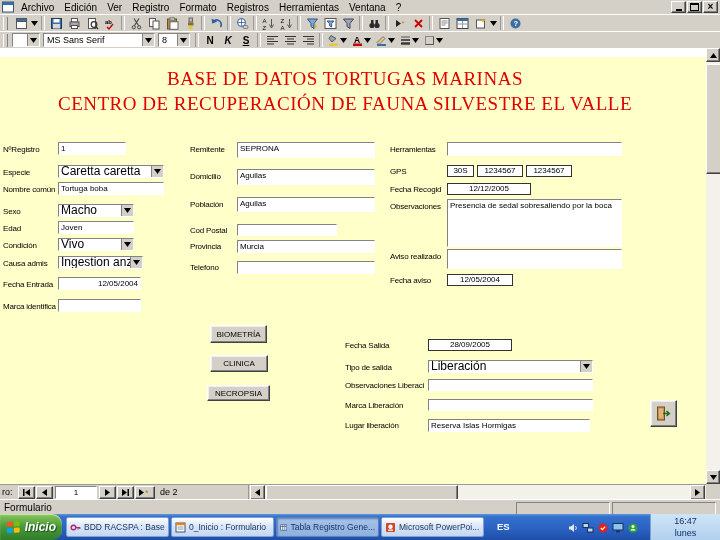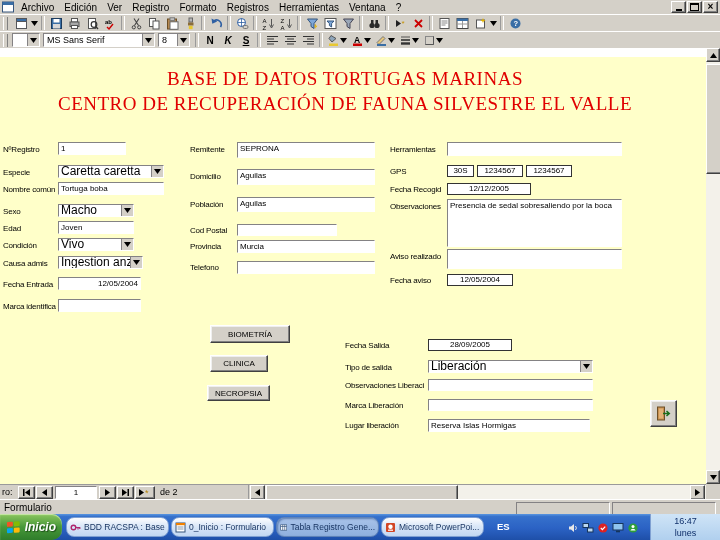--- a/index.html
+++ b/index.html
@@ -44,21 +44,21 @@
   .hsb-track{position:absolute;top:0;height:15px;background:#F3F1EA}
   .corner{position:absolute;left:706px;top:484px;width:14px;height:15px;background:#D4D0C8}
   
   .statusbar{position:absolute;left:0;top:499px;width:720px;height:15px;background:#D4D0C8;border-top:1px solid #fff;box-sizing:border-box}
   .stext{position:absolute;left:4px;top:1px;font-size:10px;line-height:13px}
   .scell{position:absolute;top:2px;height:11px;border:1px solid;border-color:#848284 #fff #fff #848284}
   
   .taskbar{position:absolute;left:0;top:514px;width:720px;height:26px;background:linear-gradient(180deg,#5A96E0 0%,#3671CC 10%,#2B62C4 55%,#1E4FA8 100%)}
   .startbtn{position:absolute;left:0;top:0;height:26px;width:62px;border-radius:0 10px 10px 0;background:linear-gradient(180deg,#8CC65F 0%,#479839 50%,#2F7D2B 100%);display:flex;align-items:center;gap:4px;padding:0 6px;box-sizing:border-box;border:none;box-shadow:inset 0 1px 1px #c8e8a8}
   .startbtn span{color:#fff;font-style:italic;font-weight:bold;font-size:12px;text-shadow:1px 1px 1px #1d4f18}
-  .taskbtn{position:absolute;top:3px;height:20px;width:103px;border-radius:8px;background:linear-gradient(180deg,#FDFDFE,#DAE7F8 45%,#C2D7F2);border:1px solid #7FA0D2;display:flex;align-items:center;gap:3px;padding:0 3px;box-sizing:border-box;font-size:8.5px;color:#15315e;overflow:hidden;white-space:nowrap}
+  .taskbtn{position:absolute;top:3px;height:20px;width:103px;border-radius:2px;background:linear-gradient(180deg,#FDFDFE,#DAE7F8 45%,#C2D7F2);border:1px solid #7FA0D2;display:flex;align-items:center;gap:3px;padding:0 3px;box-sizing:border-box;font-size:8.5px;color:#15315e;overflow:hidden;white-space:nowrap}
   .taskbtn.active{background:linear-gradient(180deg,#A9C3E9,#8FB0DE);border-color:#5E82B8;box-shadow:inset 1px 1px 2px #5c7eb4}
   .traylang{position:absolute;left:497px;top:0;height:26px;line-height:26px;color:#fff;font-size:9.5px;font-weight:bold}
   .trayicon{position:absolute;top:7px;width:13px;height:13px;display:flex;align-items:center;justify-content:center;padding:0;background:transparent;border:none}
   .clock{position:absolute;right:0;top:0;width:70px;height:32px;background:linear-gradient(180deg,#CFE4F7,#A9CBEC);border-left:1px solid #7FA0D2;color:#10306B;font-size:9px;text-align:center;line-height:12px;padding-top:1px;box-sizing:border-box}
 </style>
 </head>
 <body>
 
 <div class="screen">
 
@@ -454,21 +454,21 @@
 
     <div class="lbl" style="left:390px;top:154px;width:56px">Observaciones</div>
     <div class="tb tbm" style="left:447px;top:151px;width:175px;height:48px">Presencia de sedal sobresaliendo por la boca</div>
 
     <div class="lbl" style="left:390px;top:204px;width:56px">Aviso realizado</div>
     <div class="tb tbm" style="left:447px;top:201px;width:175px;height:20px"></div>
 
     <div class="lbl" style="left:390px;top:228px;width:56px">Fecha aviso</div>
     <div class="tbf" style="left:447px;top:226px;width:66px">12/05/2004</div>
 
-    <button class="fbtn" style="left:210px;top:277px;width:80px;height:18px">BIOMETRÍA</button>
+    <button class="fbtn" style="left:210px;top:277px;width:57px;height:18px">BIOMETRÍA</button>
     <button class="fbtn" style="left:210px;top:307px;width:58px;height:17px">CLINICA</button>
     <button class="fbtn" style="left:207px;top:337px;width:63px;height:16px">NECROPSIA</button>
 
     <div class="lbl" style="left:345px;top:293px;width:80px">Fecha Salida</div>
     <div class="tbf" style="left:428px;top:291px;width:84px">28/09/2005</div>
 
     <div class="lbl" style="left:345px;top:315px;width:80px">Tipo de salida</div>
     <div class="combo" style="left:428px;top:312px;width:165px">
       <span class="ct">Liberación</span>
       <span class="ca">

